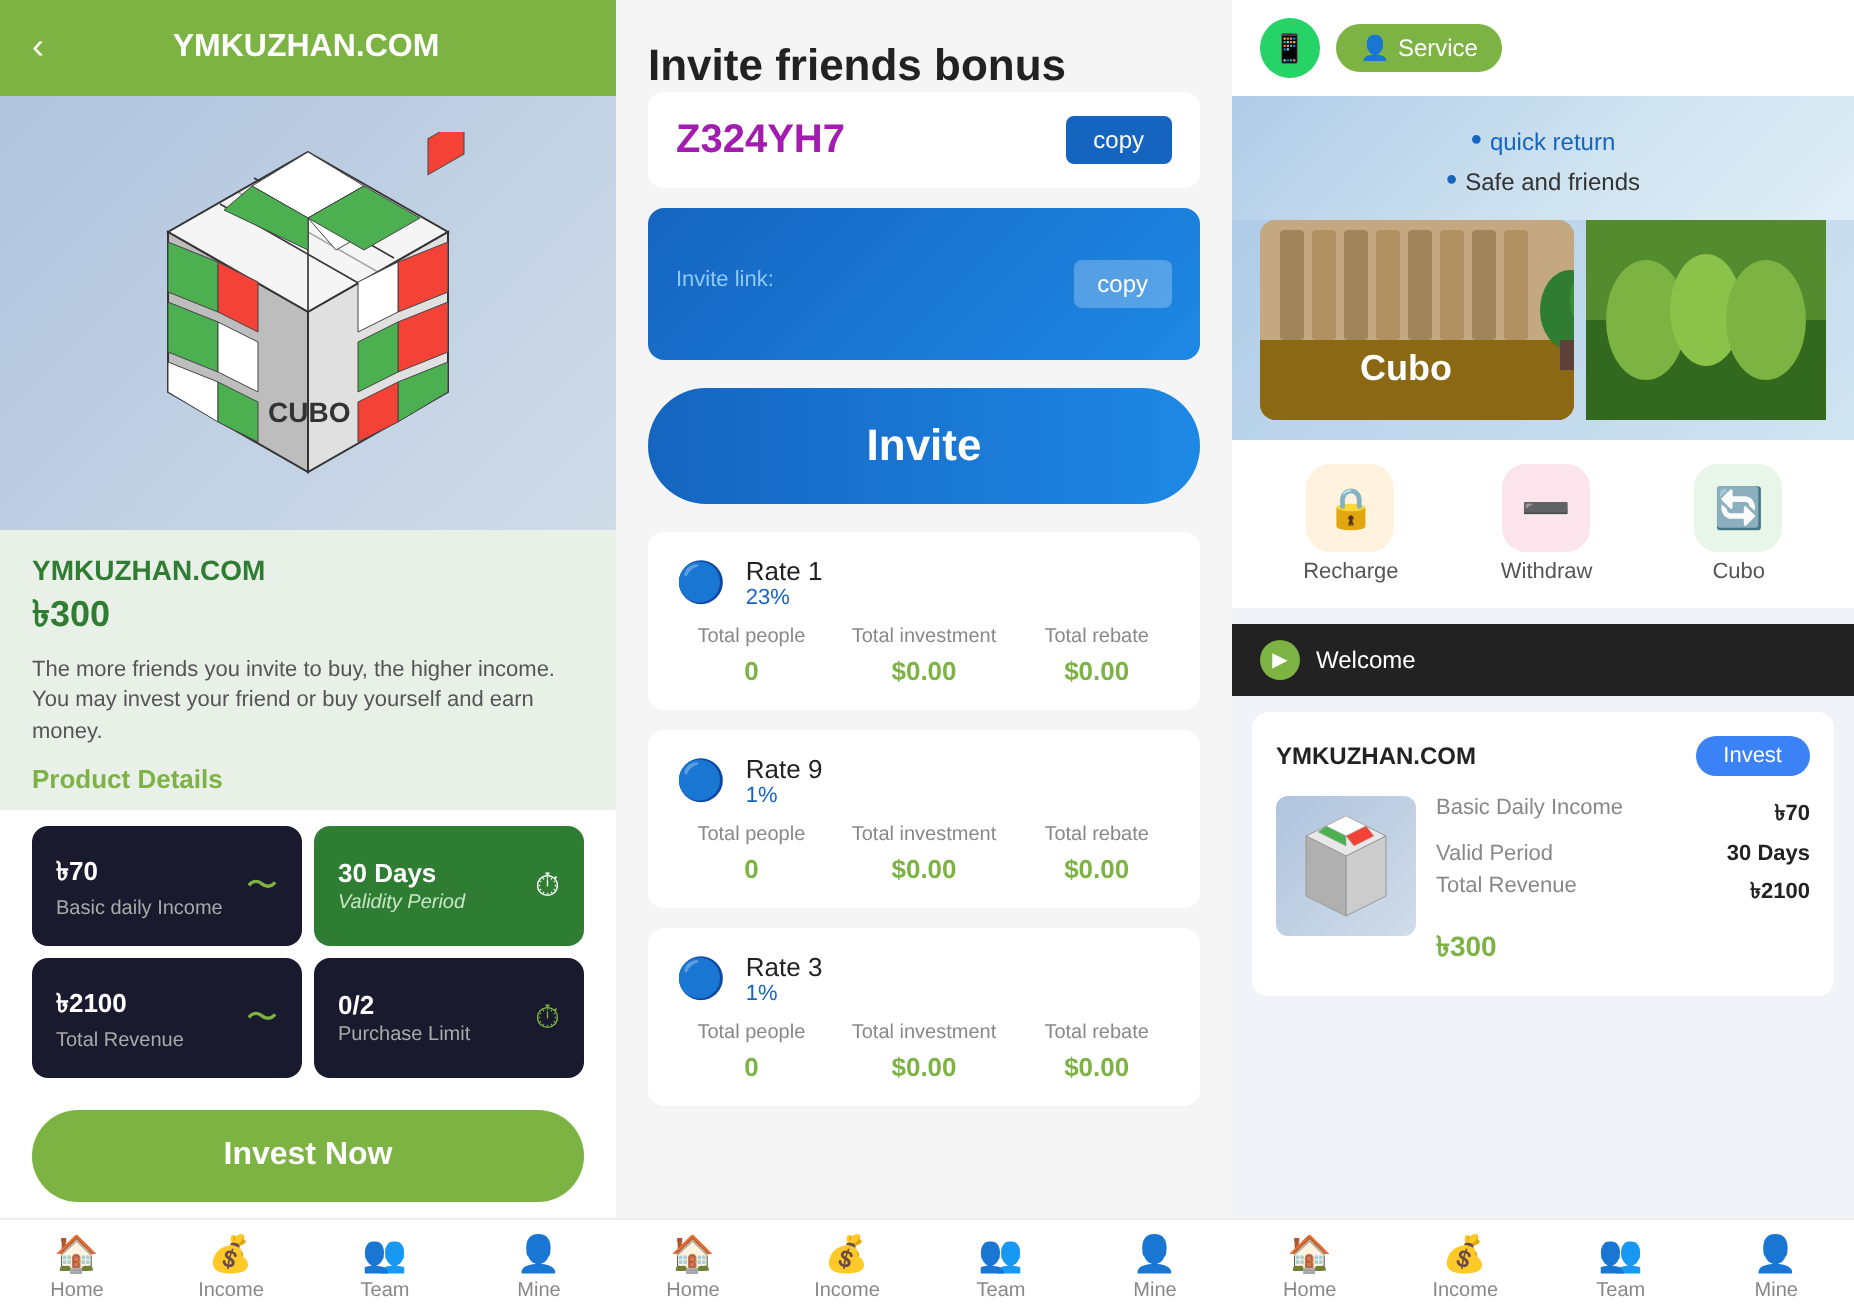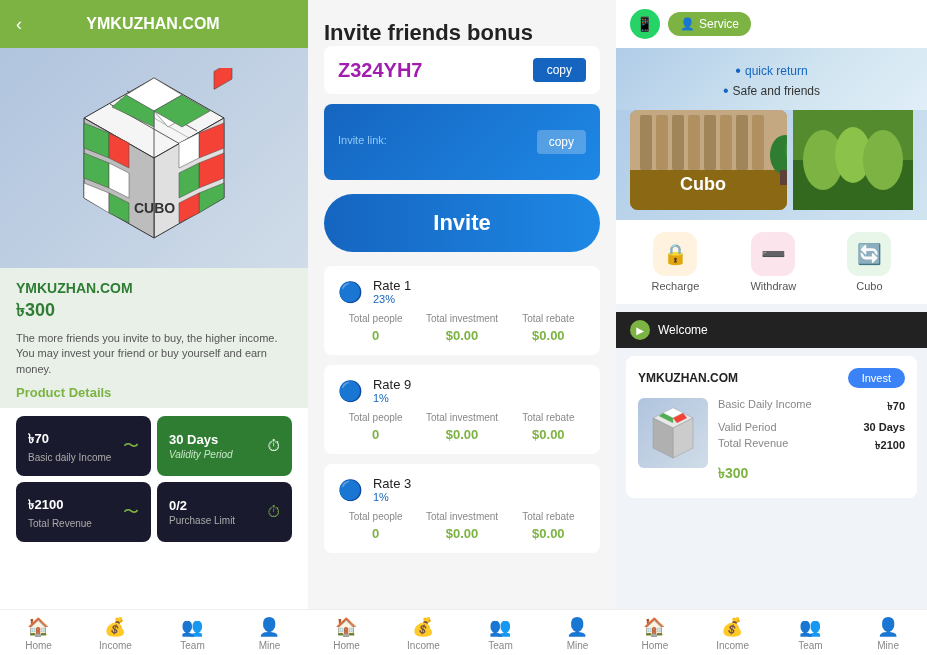--- a/index.html
+++ b/index.html
@@ -617,20 +617,21 @@
 
     <div class="detail-card">
       <div class="detail-card-left">
         <div class="detail-card-value">0/2</div>
         <div class="detail-card-label">Purchase Limit</div>
       </div>
       <div class="detail-card-icon">⏱</div>
     </div>
   </div>
 
+  <button class="invest-btn">Invest Now</button>
 
   <div class="panel1-nav">
     <div class="nav-item">
       <span class="nav-icon">🏠</span>
       <span>Home</span>
     </div>
     <div class="nav-item">
       <span class="nav-icon">💰</span>
       <span>Income</span>
     </div>

